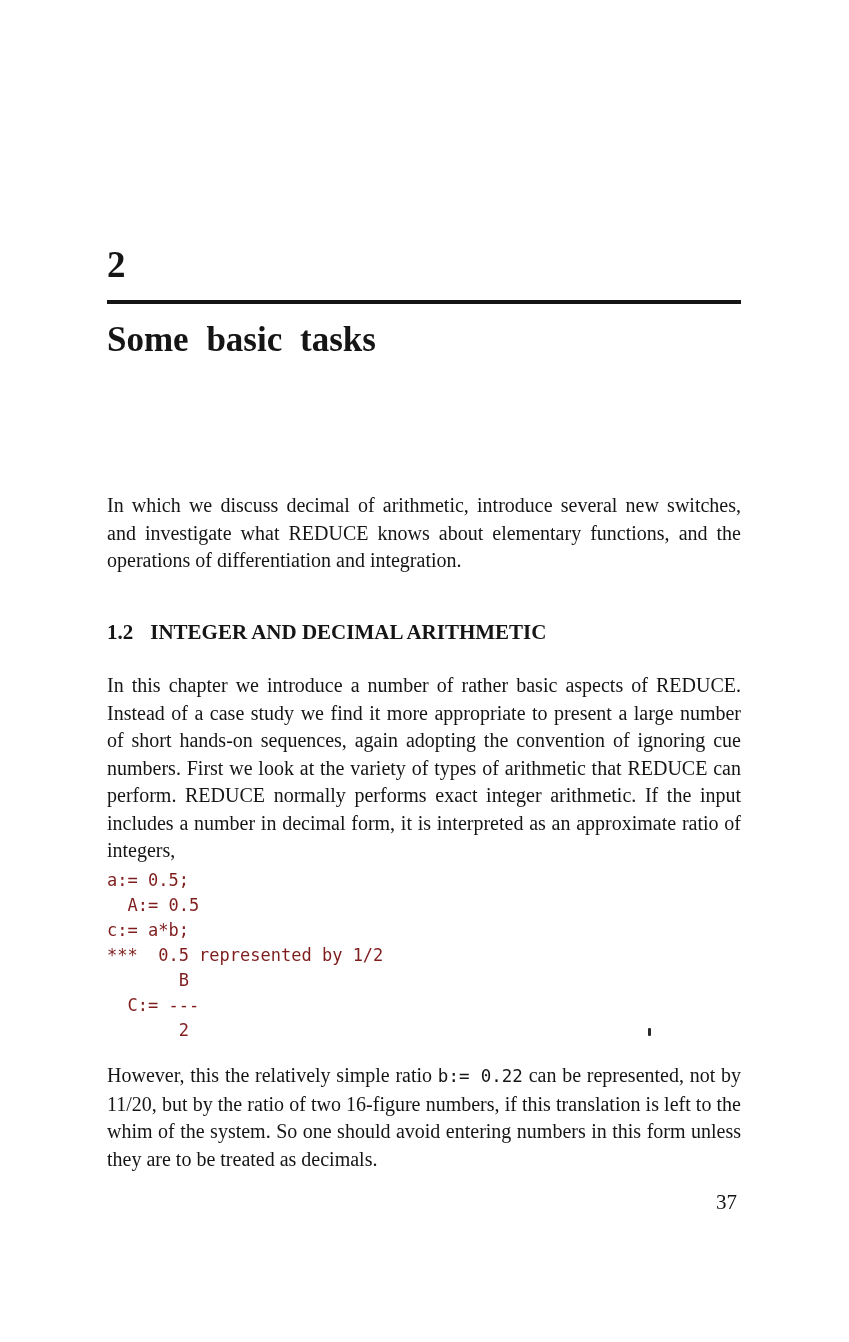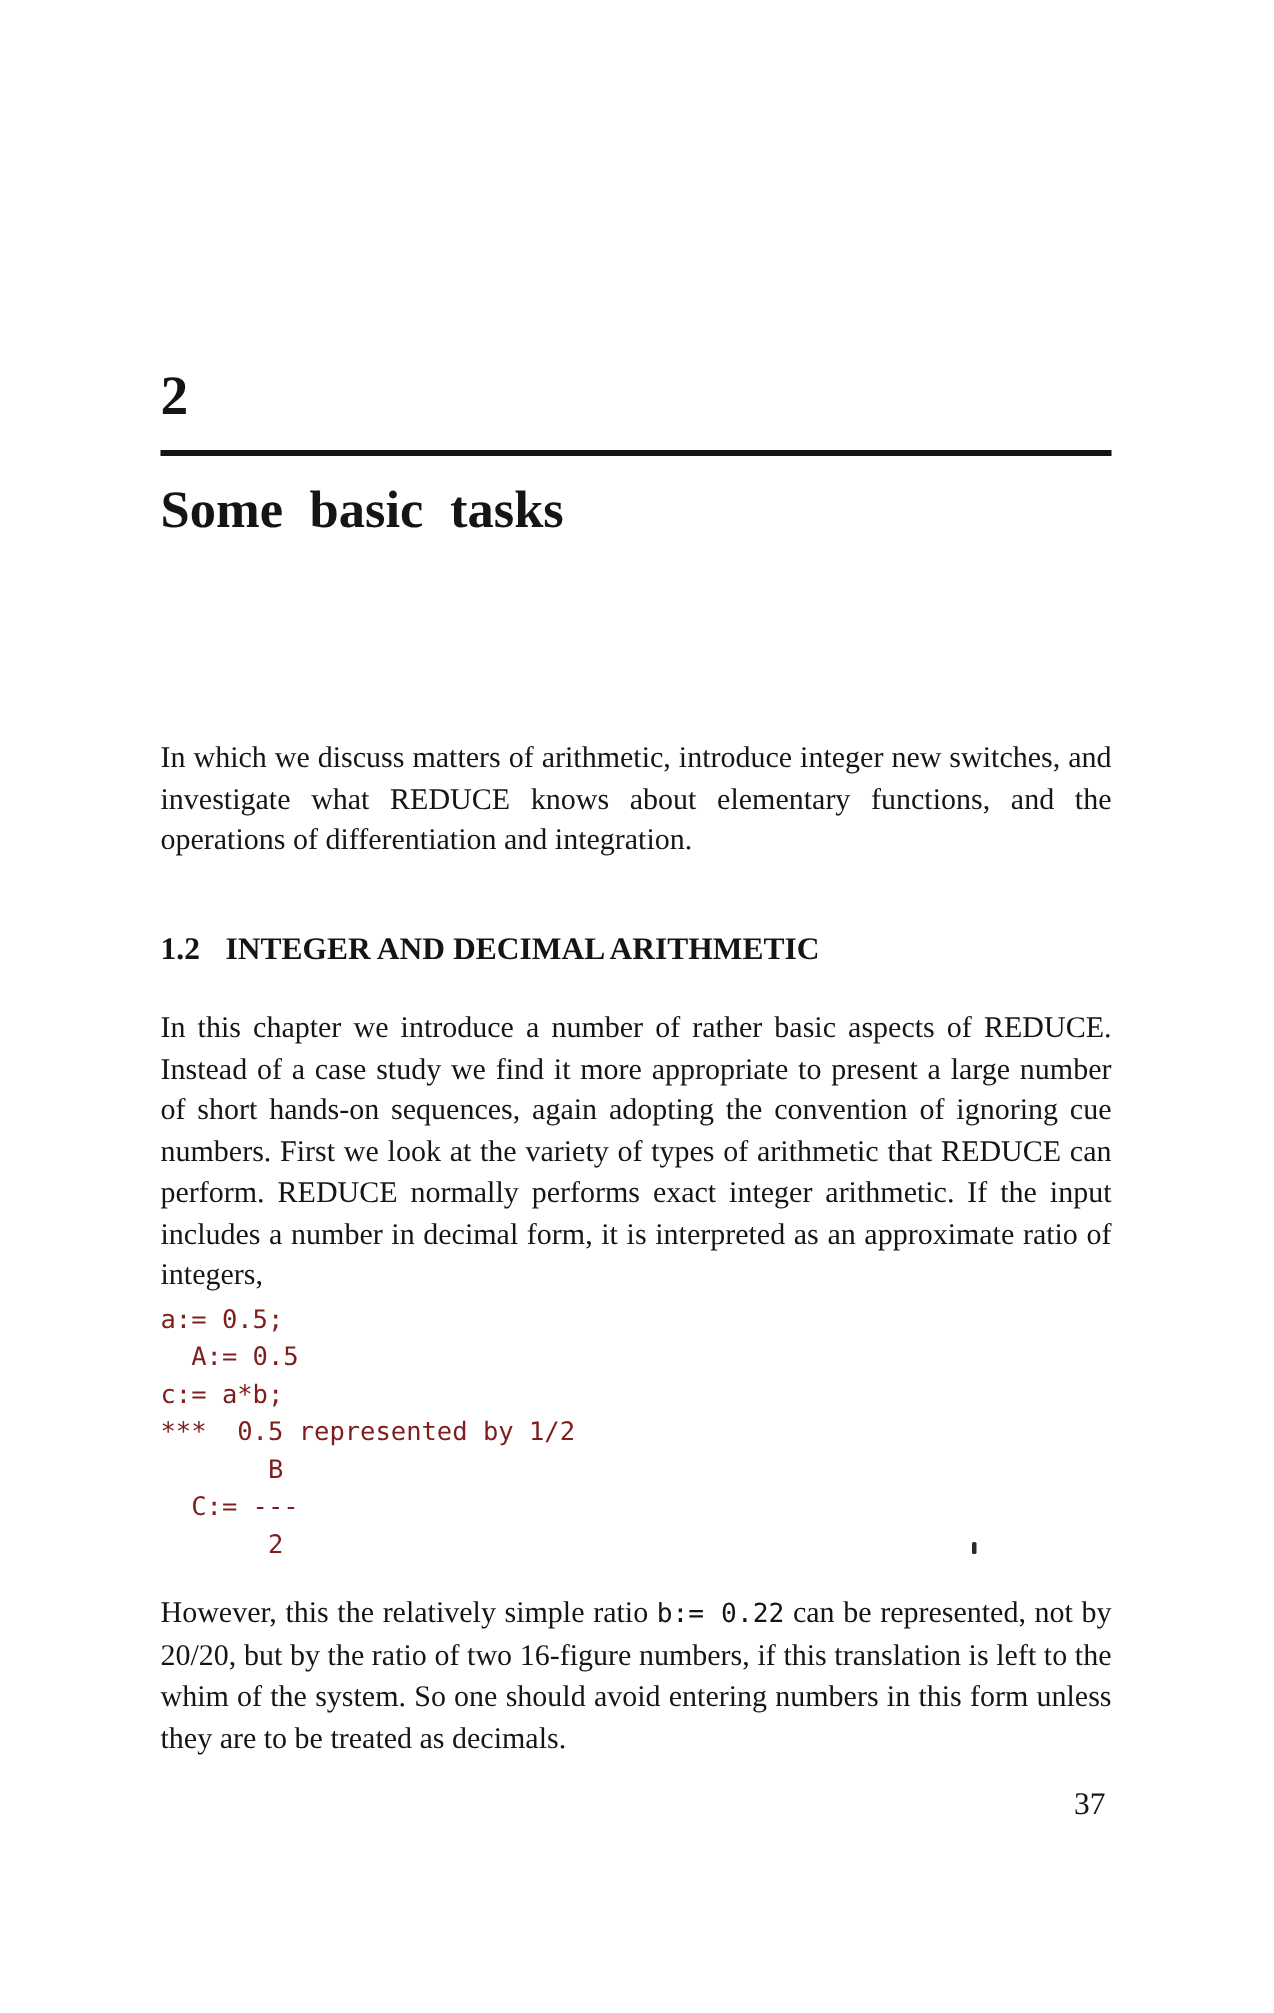--- a/index.html
+++ b/index.html
@@ -96,35 +96,35 @@
 <body>
 
 <div class="page">
 
   <div class="col chapter-num">2</div>
 
   <div class="col rule"></div>
 
   <h1 class="col chapter-title">Some basic tasks</h1>
 
-  <p class="col body-para epigraph">In which we discuss matters of arithmetic, introduce integer new switches, and investigate what REDUCE knows about elementary functions, and the operations of differentiation and integration.</p>
+  <p class="col body-para epigraph">In which we discuss decimal of arithmetic, introduce several new switches, and investigate what REDUCE knows about elementary functions, and the operations of differentiation and integration.</p>
 
   <h2 class="col section-heading">
     <span class="section-num">1.2</span><span>INTEGER AND DECIMAL ARITHMETIC</span>
   </h2>
 
   <p class="col body-para para1">In this chapter we introduce a number of rather basic aspects of REDUCE. Instead of a case study we find it more appropriate to present a large number of short hands-on sequences, again adopting the convention of ignoring cue numbers.  First we look at the variety of types of arithmetic that REDUCE can perform.  REDUCE normally performs exact integer arithmetic. If the input includes a number in decimal form, it is interpreted as an approximate ratio of integers,</p>
 
   <pre class="code">a:= 0.5;
   A:= 0.5
 c:= a*b;
 ***  0.5 represented by 1/2
        B
   C:= ---
        2</pre>
 
-  <p class="col body-para para2"><span>However, this the relatively simple ratio </span><span class="inline-code">b:= 0.22</span><span> can be represented, not by 20/20, but by the ratio of two 16-figure numbers, if this translation is left to the whim of the system. So one should avoid entering numbers in this form unless they are to be treated as decimals.</span></p>
+  <p class="col body-para para2"><span>However, this the relatively simple ratio </span><span class="inline-code">b:= 0.22</span><span> can be represented, not by 11/20, but by the ratio of two 16-figure numbers, if this translation is left to the whim of the system. So one should avoid entering numbers in this form unless they are to be treated as decimals.</span></p>
 
   <div class="page-num">37</div>
 
   <div class="speck"></div>
 
 </div>
 
 </body></html>

